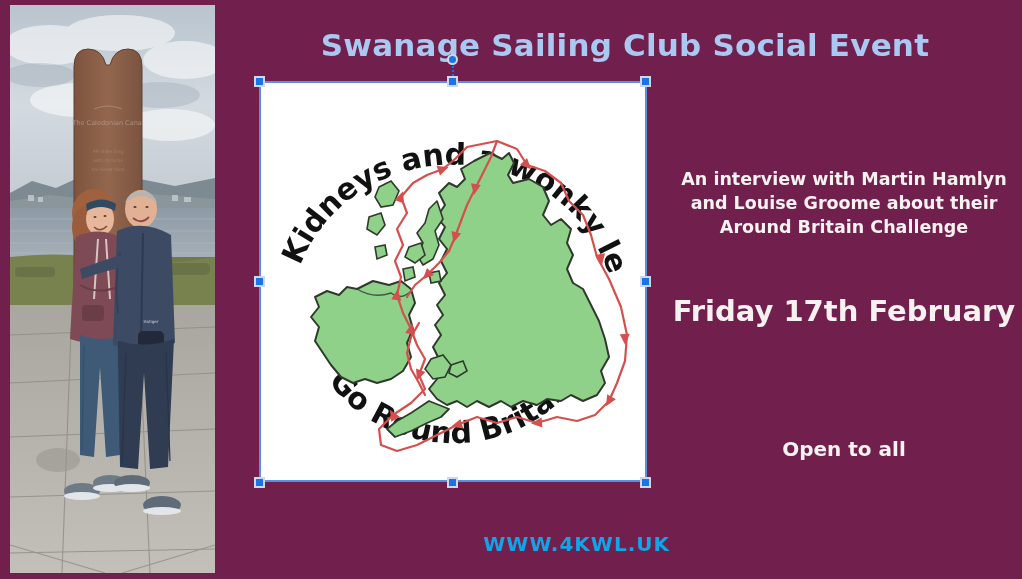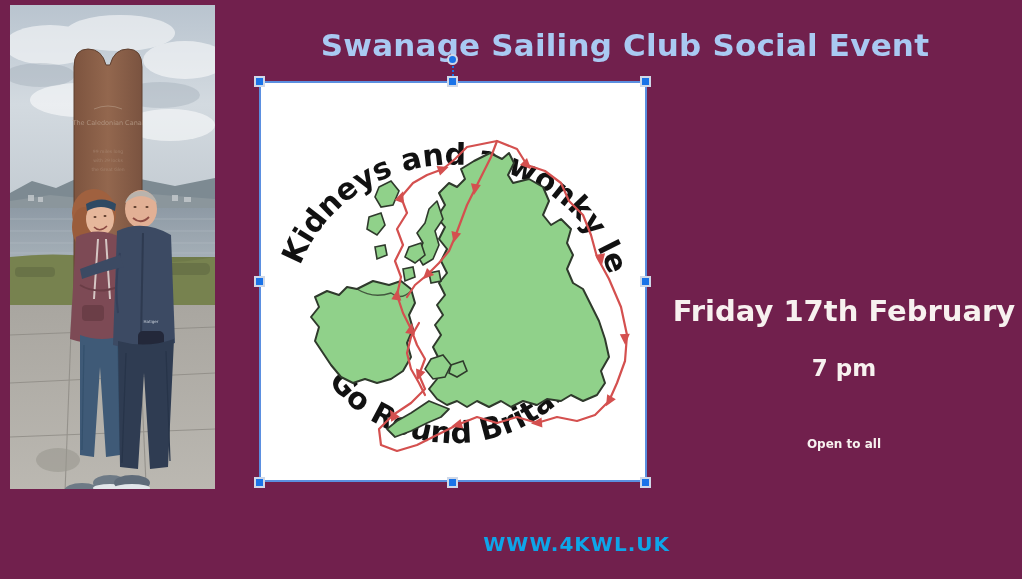--- a/index.html
+++ b/index.html
@@ -13,21 +13,21 @@
   
   #slide {
     position:absolute; inset:0;
     background:#71204d;
   }
 
   
   #photo-frame {
     position:absolute;
     left:10px; top:5px;
-    width:205px; height:484px;
+    width:205px; height:568px;
     overflow:hidden;
     background:#8c9299;
   }
   #photo-canvas { position:absolute; inset:0; }
 
   
   #slide-title {
     position:absolute;
     left:240px; top:20px;
     width:770px;
@@ -99,21 +99,21 @@
   #event-date {
     left:668px; top:294px; width:352px;
     font-size:29px; font-weight:bold;
   }
   #event-time {
     left:668px; top:355px; width:352px;
     font-size:23px; font-weight:bold;
   }
   #open-to-all {
     left:668px; top:437px; width:352px;
-    font-size:12px; font-weight:bold;
+    font-size:20px; font-weight:bold;
   }
   #website-url {
     position:absolute;
     left:240px; top:520px; width:430px;
     text-align:right;
     color:#0ea5e9;
     font-size:20px;
     font-weight:bold;
     letter-spacing:1px;
     font-family:"DejaVu Sans", sans-serif;
@@ -379,19 +379,19 @@
 
   <div class="handle" style="left:254px; top:76px;"></div>
   <div class="handle" style="left:447px; top:76px;"></div>
   <div class="handle" style="left:640px; top:76px;"></div>
   <div class="handle" style="left:254px; top:276px;"></div>
   <div class="handle" style="left:640px; top:276px;"></div>
   <div class="handle" style="left:254px; top:477px;"></div>
   <div class="handle" style="left:447px; top:477px;"></div>
   <div class="handle" style="left:640px; top:477px;"></div>
 
+  <div class="rtext" id="interview-text">An interview with Martin Hamlyn and Louise Groome about their Around Britain Challenge</div>
   <div class="rtext" id="event-date">Friday 17th February</div>
-  <div class="rtext" id="event-time">7 pm</div>
   <div class="rtext" id="open-to-all">Open to all</div>
 
   <div id="website-url">WWW.4KWL.UK</div>
 
 </div>
 
 </body></html>

